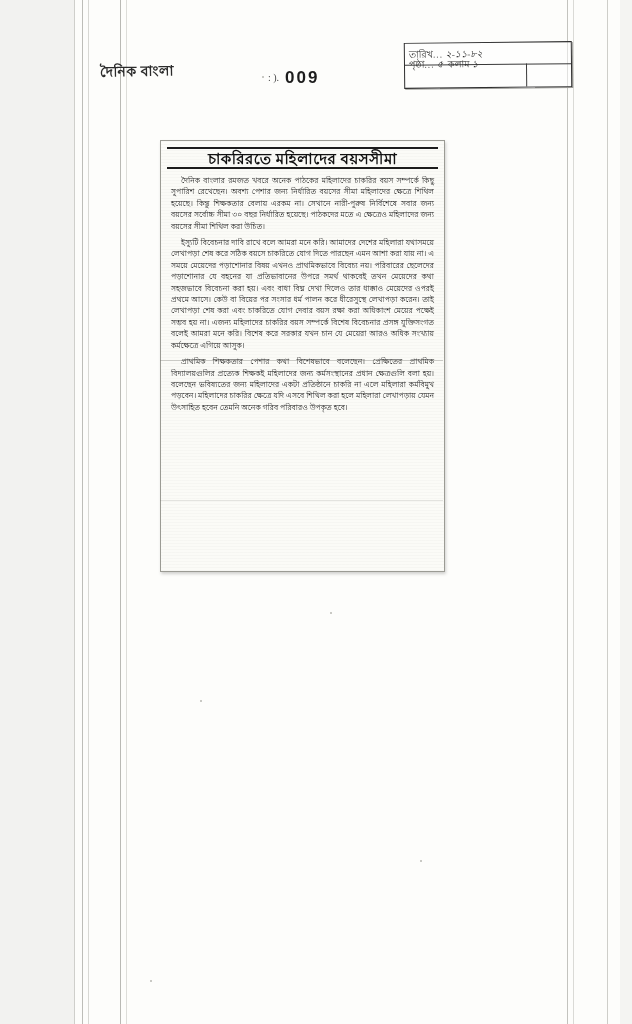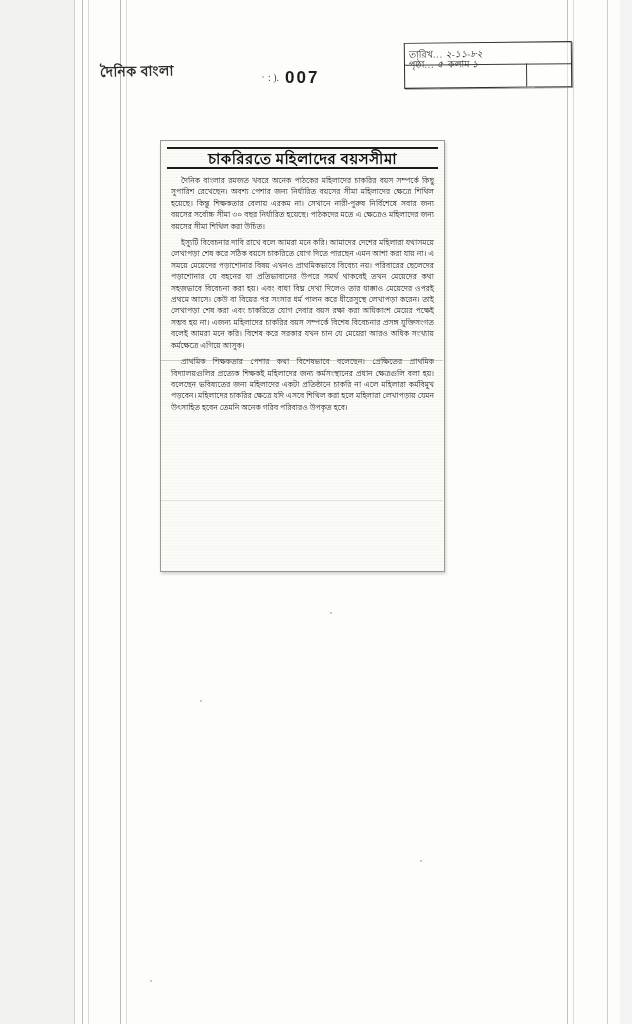--- a/index.html
+++ b/index.html
@@ -205,21 +205,21 @@
   <div class="speck" style="left:300px;top:72px;width:2px;height:2px;"></div>
   <div class="speck" style="left:262px;top:76px;width:2px;height:2px;"></div>
   <div class="speck" style="left:200px;top:700px;width:2px;height:2px;"></div>
   <div class="speck" style="left:420px;top:860px;width:2px;height:2px;"></div>
   <div class="speck" style="left:150px;top:980px;width:2px;height:2px;"></div>
   <div class="speck" style="left:330px;top:612px;width:2px;height:2px;"></div>
 
   <div id="masthead">দৈনিক বাংলা</div>
 
   <div id="folio-prefix">: ).</div>
-  <div id="folio-number">007</div>
+  <div id="folio-number">009</div>
 
   <div id="archive-stamp">
     <div class="stamp-div"></div>
     <div class="vsplit"></div>
 
     <div class="stamp-row r1">
       <span>তারিখ</span><span class="dots">...</span>
       <span class="hand">২-১১-৮২</span>
     </div>
 

